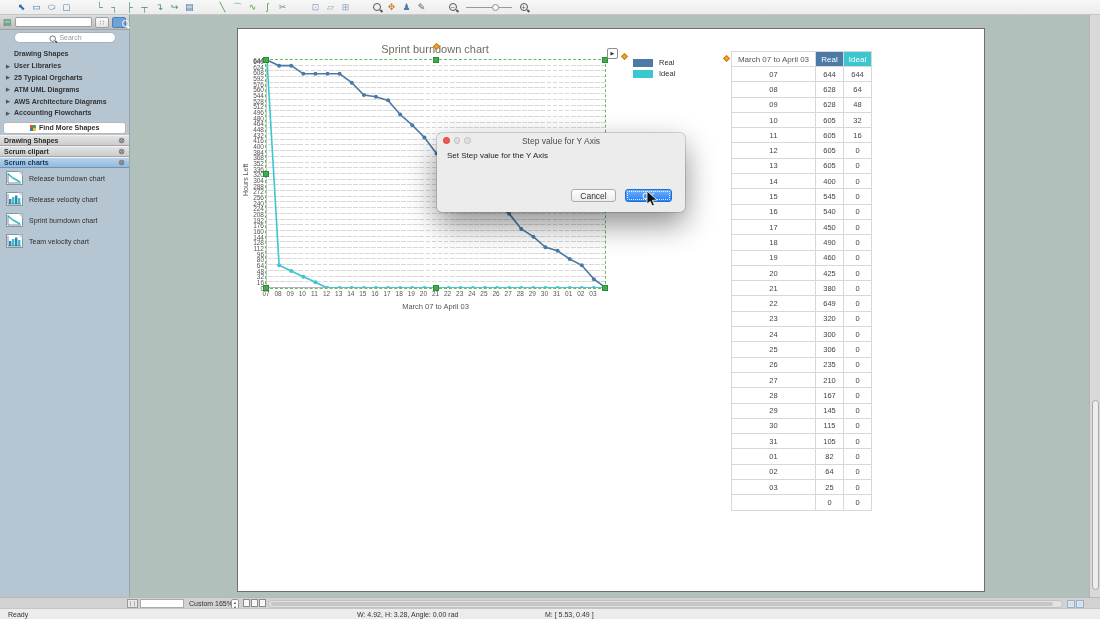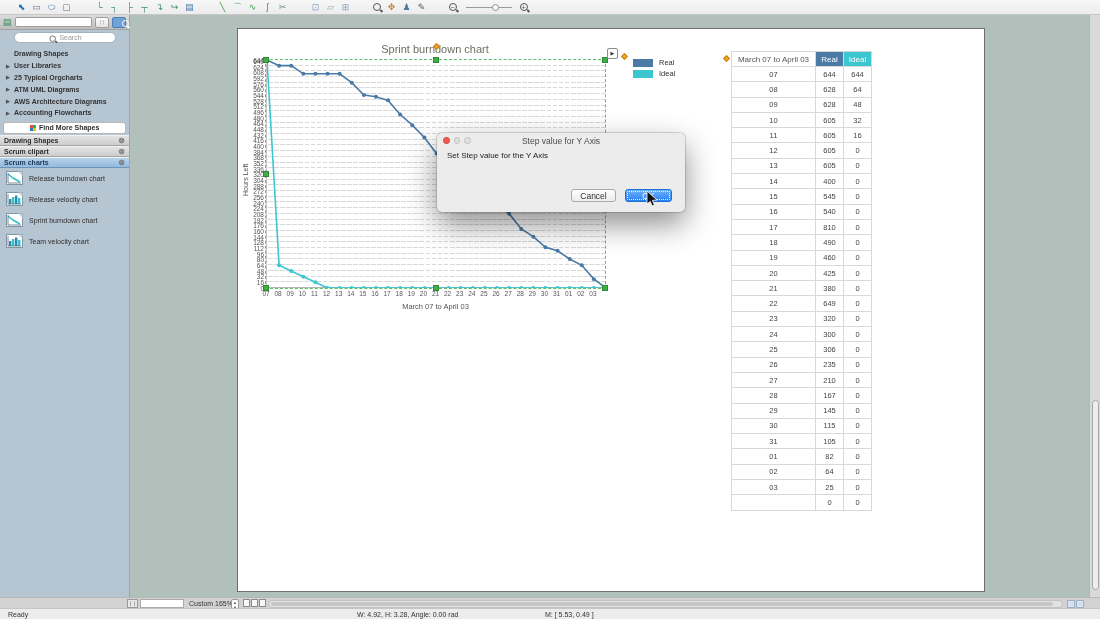--- a/index.html
+++ b/index.html
@@ -535,21 +535,21 @@
             <td class="col-num">545</td>
             <td class="col-num">0</td>
           </tr>
           <tr>
             <td class="col-date">16</td>
             <td class="col-num">540</td>
             <td class="col-num">0</td>
           </tr>
           <tr>
             <td class="col-date">17</td>
-            <td class="col-num">810</td>
+            <td class="col-num">450</td>
             <td class="col-num">0</td>
           </tr>
           <tr>
             <td class="col-date">18</td>
             <td class="col-num">490</td>
             <td class="col-num">0</td>
           </tr>
           <tr>
             <td class="col-date">19</td>
             <td class="col-num">460</td>

